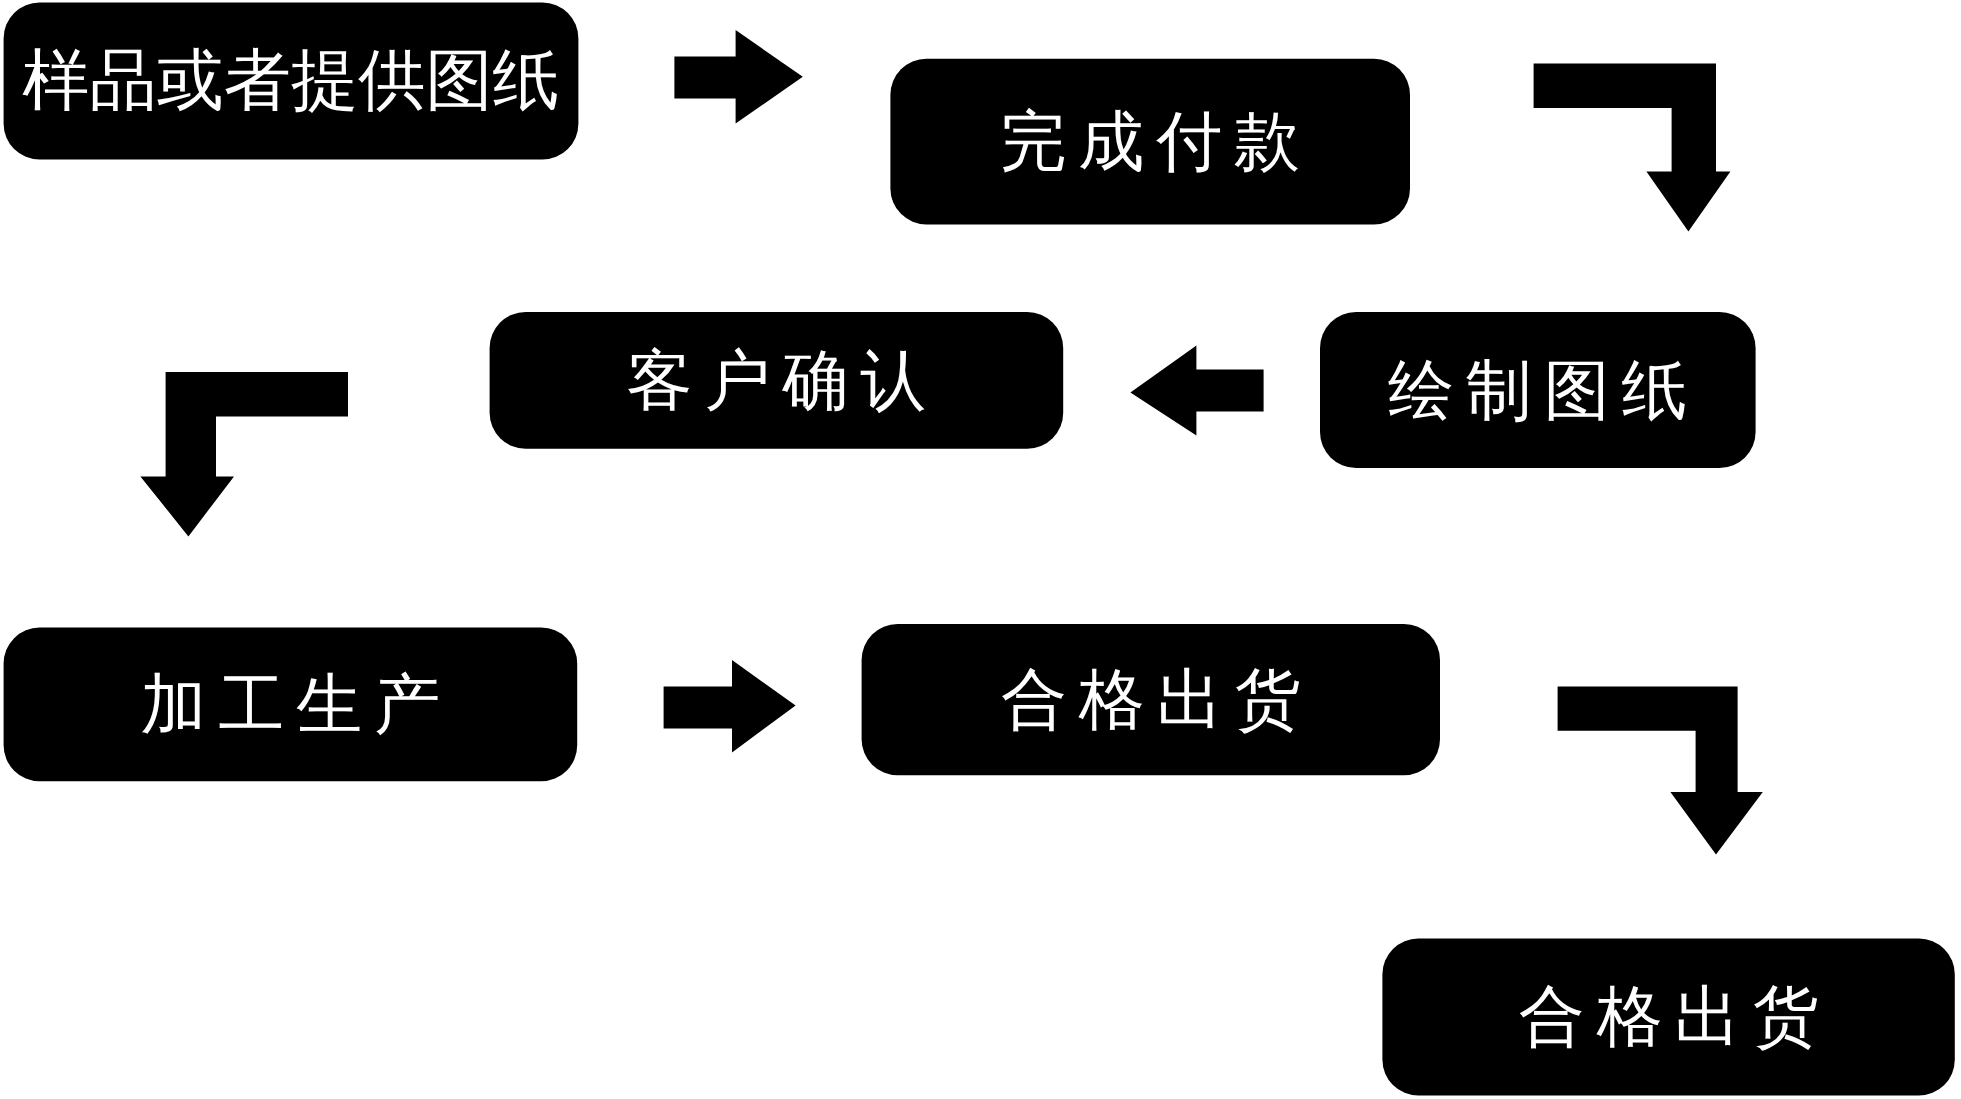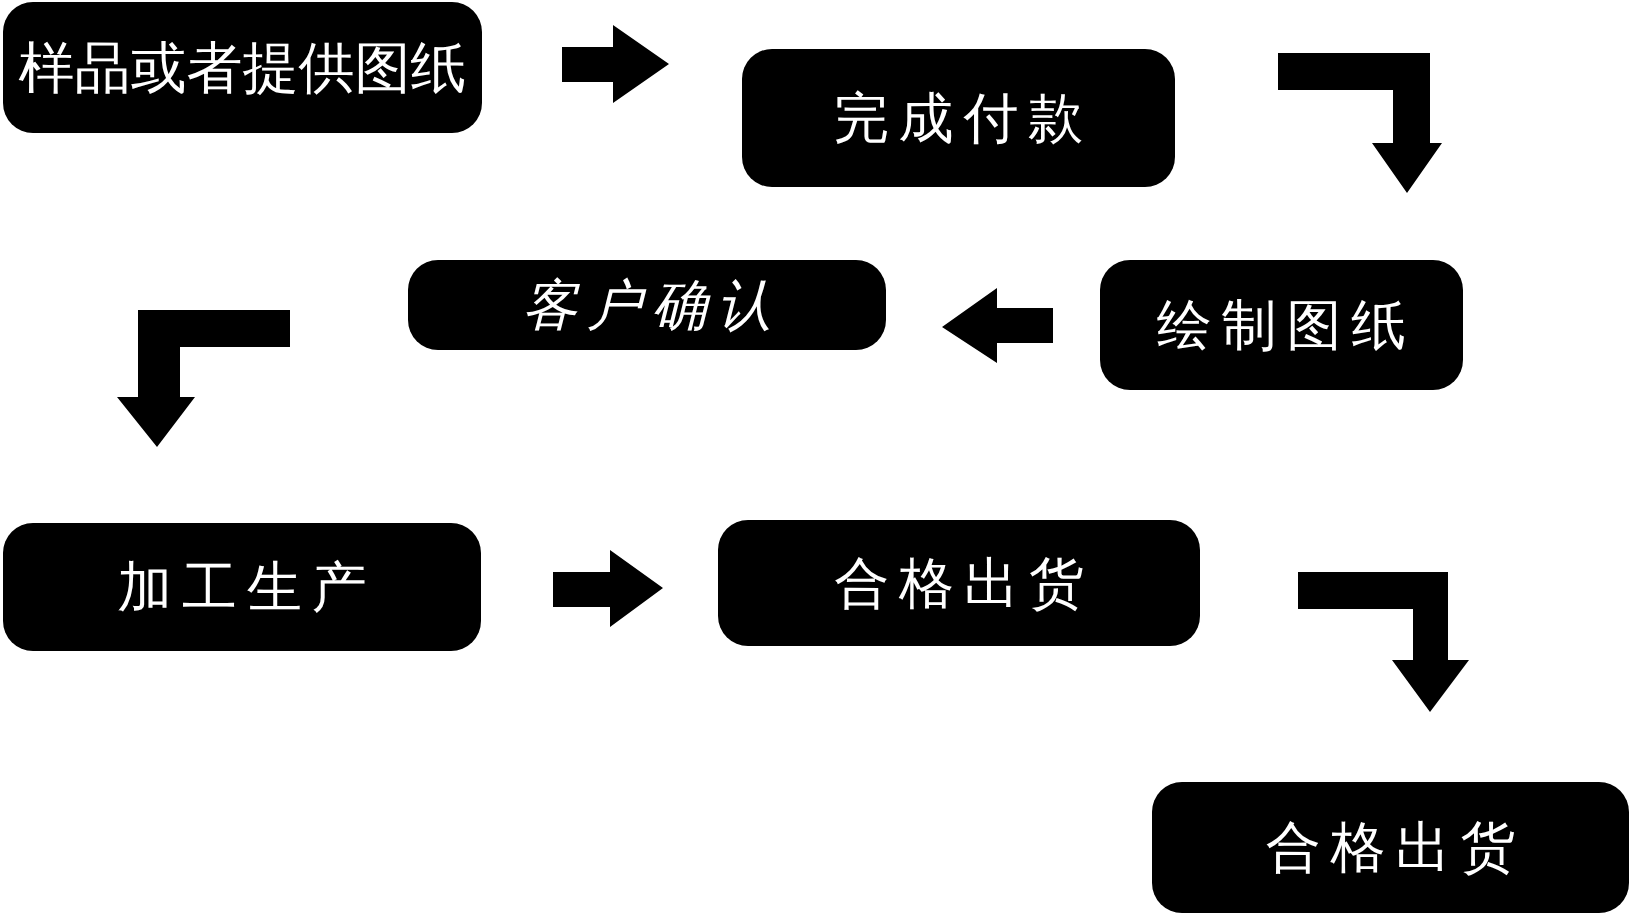--- a/index.html
+++ b/index.html
@@ -34,21 +34,21 @@
     line-height: 1;
   }
   .node.wide .label {
     font-size: 56px;
     letter-spacing: 0;
     text-indent: 0;
   }
   #node-1 { left: 3px;    top: 2px;   width: 479px; height: 131px; }
   #node-2 { left: 742px;  top: 1px;   width: 433px; height: 138px; margin-top: 48px; }
   #node-3 { left: 1100px; top: 260px; width: 363px; height: 130px; }
-  #node-4 { left: 408px;  top: 260px; width: 478px; height: 90px; font-style: italic; }
+  #node-4 { left: 408px;  top: 260px; width: 478px; height: 114px; }
   #node-5 { left: 3px;    top: 523px; width: 478px; height: 128px; }
   #node-6 { left: 718px;  top: 520px; width: 482px; height: 126px; }
   #node-7 { left: 1152px; top: 782px; width: 477px; height: 131px; justify-content: center; }
   .arrow-layer {
     position: absolute;
     left: 0;
     top: 0;
     width: 1634px;
     height: 916px;
     pointer-events: none;

